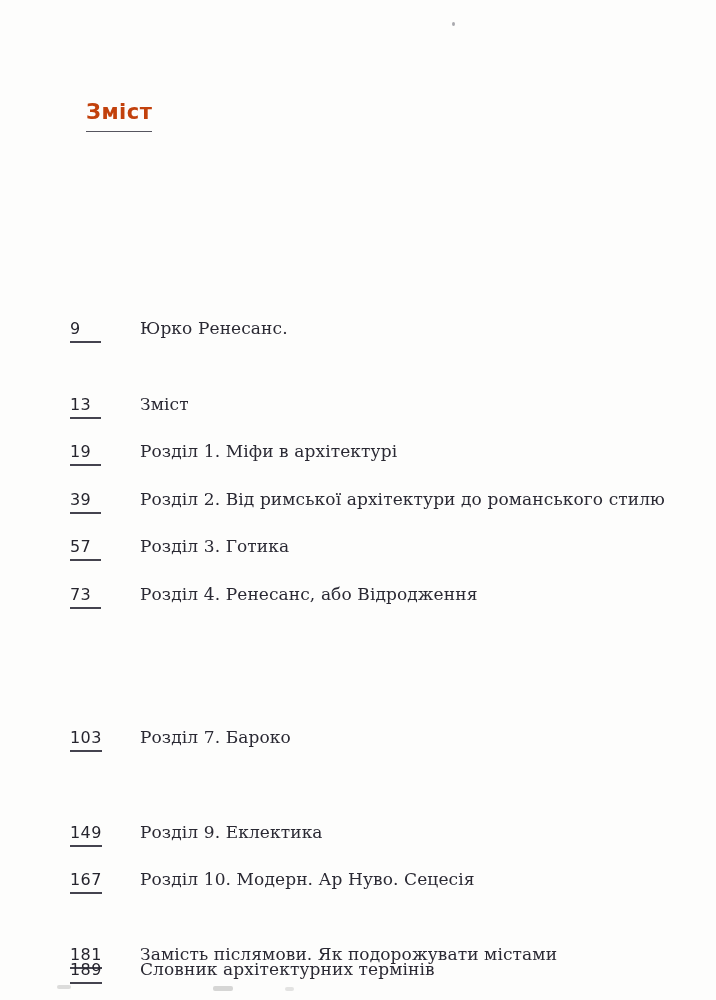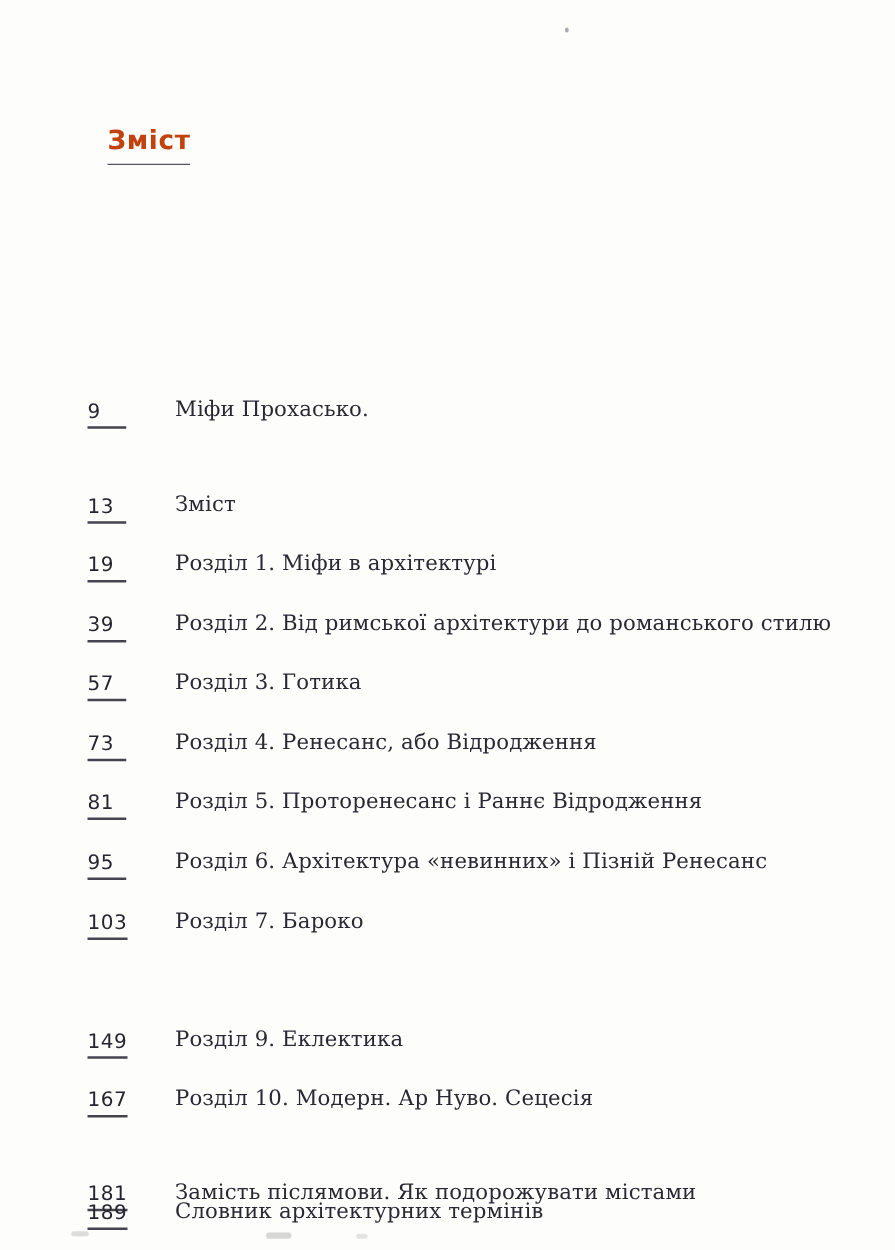--- a/index.html
+++ b/index.html
@@ -66,21 +66,21 @@
 </head>
 <body>
 
 <div class="page">
   <h1 class="page-title">Зміст</h1>
 
   <div class="toc-list">
       <div class="toc-row" style="top: 318px;">
     <span class="entry-num">9</span>
     <div class="entry-title">
-          <div>Міфи Прохасько.</div>
+          <div>Юрко Ренесанс.</div>
         </div>
   </div>
       <div class="toc-row" style="top: 394px;">
     <span class="entry-num">13</span>
     <div class="entry-title">
           <div>Зміст</div>
         </div>
   </div>
       <div class="toc-row" style="top: 441px;">
     <span class="entry-num">19</span>
@@ -97,32 +97,20 @@
       <div class="toc-row" style="top: 536px;">
     <span class="entry-num">57</span>
     <div class="entry-title">
           <div>Розділ 3. Готика</div>
         </div>
   </div>
       <div class="toc-row" style="top: 584px;">
     <span class="entry-num">73</span>
     <div class="entry-title">
           <div>Розділ 4. Ренесанс, або Відродження</div>
-        </div>
-  </div>
-      <div class="toc-row" style="top: 631px;">
-    <span class="entry-num">81</span>
-    <div class="entry-title">
-          <div>Розділ 5. Проторенесанс і Раннє Відродження</div>
-        </div>
-  </div>
-      <div class="toc-row" style="top: 679px;">
-    <span class="entry-num">95</span>
-    <div class="entry-title">
-          <div>Розділ 6. Архітектура «невинних» і Пізній Ренесанс</div>
         </div>
   </div>
       <div class="toc-row" style="top: 727px;">
     <span class="entry-num">103</span>
     <div class="entry-title">
           <div>Розділ 7. Бароко</div>
         </div>
   </div>
       <div class="toc-row" style="top: 822px;">
     <span class="entry-num">149</span>

